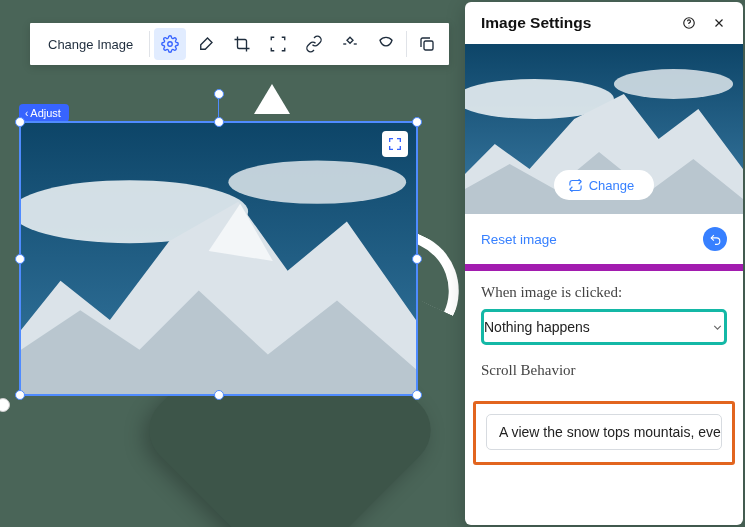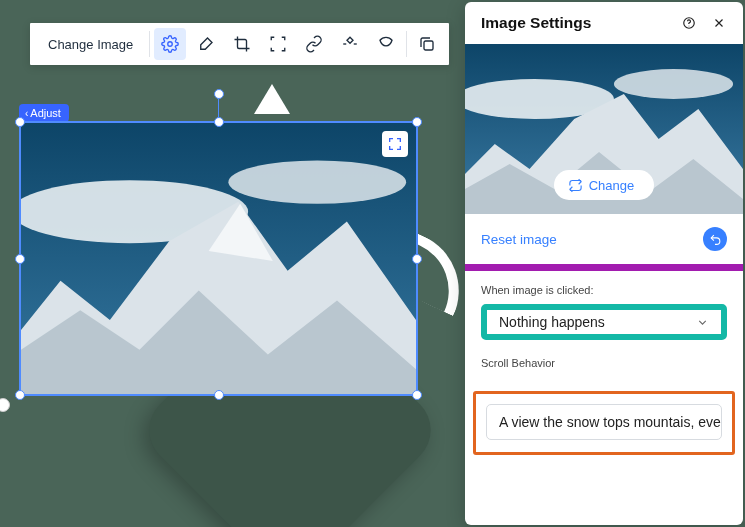--- a/index.html
+++ b/index.html
@@ -144,25 +144,25 @@
     padding:13px 16px; border-bottom:7px solid #a21caf;
   }
   .reset-row .link{ color:#3780ff; font-size:13.5px; cursor:pointer;}
   .undo-circle{
     width:24px;height:24px;border-radius:50%;background:#3780ff;color:#fff;
     display:flex;align-items:center;justify-content:center;cursor:pointer;
   }
   .undo-circle svg{width:13px;height:13px;stroke:#fff;fill:none;stroke-width:2;}
 
   .section{ padding:13px 16px 4px; }
-  .section-label{ font-size:11px; color:#444; margin-bottom:8px; display:block;}
+  .section-label{ font-size:15px; color:#444; margin-bottom:8px; display:block;font-family:Liberation Serif, serif;}
   .select-box{
-    width:100%; height:36px; border:6px solid #14b8a6; border-radius:5px;
+    width:100%; height:36px; border:3px solid #14b8a6; border-radius:5px;
     display:flex; align-items:center; justify-content:space-between;
-    padding:0 12px; font-size:14px; color:#222; cursor:pointer;
+    padding:0 0; font-size:14px; color:#222; cursor:pointer;
   }
   .select-box svg{width:13px;height:13px;stroke:#666;fill:none;stroke-width:2;}
 
   .alt-section{
     margin:10px 8px 8px; padding:10px 10px 12px;
     border:3px solid #e2651f; border-radius:3px;
   }
   .alt-section .section-label{ margin-bottom:10px; }
   .text-input{
     width:100%; height:36px; border:1px solid #d7dbe0; border-radius:5px;

